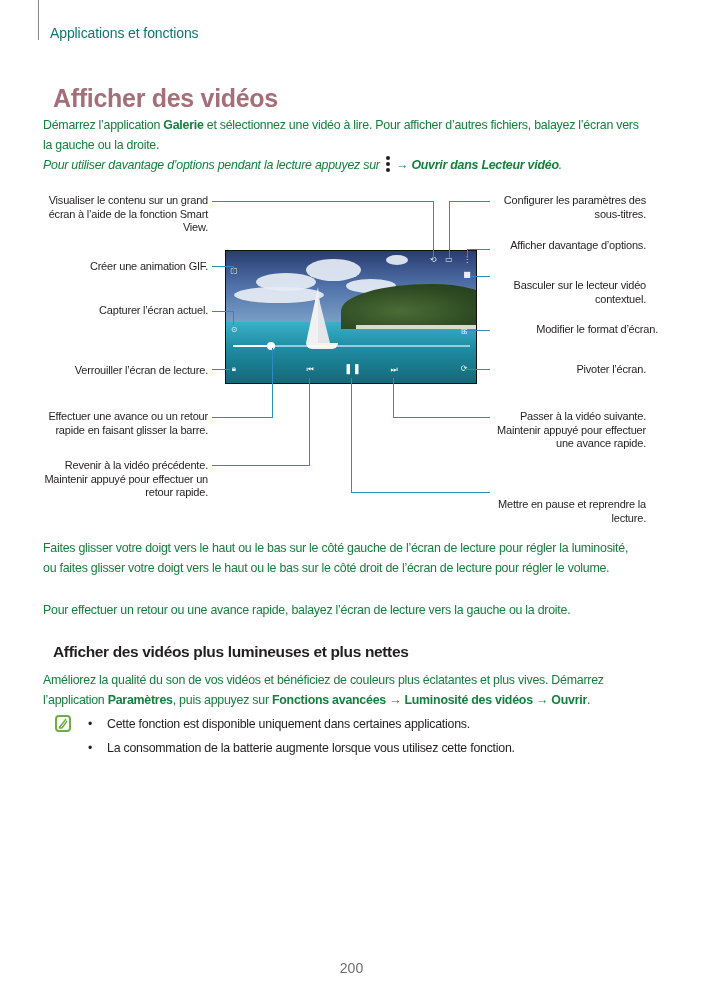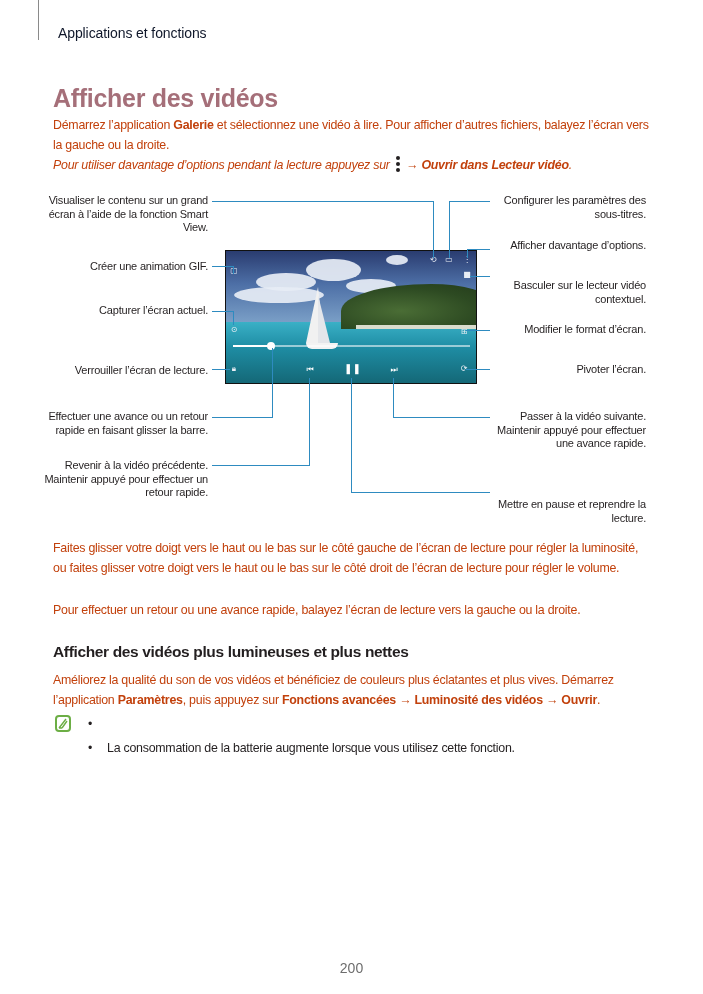--- a/index.html
+++ b/index.html
@@ -1,23 +1,23 @@
 <!DOCTYPE html>
 <html><head>
   <meta charset="utf-8">
   <style>
     * { box-sizing: border-box; margin: 0; padding: 0; }
     html, body { width: 703px; height: 994px; background: #ffffff; overflow: hidden; }
     body { position: relative; font-family: "Liberation Sans", sans-serif; color: #231f20; }
 
     .header-rule { position: absolute; left: 38px; top: 0; width: 1px; height: 40px; background: #8a8a8a; }
-    .header-title { position: absolute; left: 58px; top: 25px; font-size: 14px; color: #0f172a; letter-spacing: -0.1px; }
+    .header-title { position: absolute; left: 50px; top: 25px; font-size: 14px; color: #0f766e; letter-spacing: -0.1px; }
 
     .h1 { position: absolute; left: 53px; top: 84px; font-size: 25px; font-weight: bold; color: #a56f79; letter-spacing: -0.3px; }
-    .para { position: absolute; left: 53px; font-size: 12.4px; line-height: 20px; color: #c2410c; letter-spacing: -0.25px; width: 600px; }
+    .para { position: absolute; left: 43px; font-size: 12.4px; line-height: 20px; color: #15803d; letter-spacing: -0.25px; width: 600px; }
     .para b { font-weight: bold; }
     .p1 { top: 115px; }
     .p2 { top: 155px; font-style: italic; }
     .menu-dots { display: inline-block; width: 6px; height: 16px; position: relative; vertical-align: -3px; margin: 0 2px; }
     .menu-dots i { position: absolute; left: 1px; width: 4px; height: 4px; border-radius: 50%; background: #231f20; }
     .menu-dots i:nth-child(1) { top: 0; }
     .menu-dots i:nth-child(2) { top: 6px; }
     .menu-dots i:nth-child(3) { top: 12px; }
 
     
@@ -78,21 +78,21 @@
   <div class="callout left" style="left:38px; top:194px;">Visualiser le contenu sur un grand écran à l’aide de la fonction Smart View.</div>
   <div class="callout left" style="left:38px; top:260px;">Créer une animation GIF.</div>
   <div class="callout left" style="left:38px; top:304px;">Capturer l’écran actuel.</div>
   <div class="callout left" style="left:38px; top:364px;">Verrouiller l’écran de lecture.</div>
   <div class="callout left" style="left:38px; top:410px;">Effectuer une avance ou un retour rapide en faisant glisser la barre.</div>
   <div class="callout left" style="left:38px; top:459px;">Revenir à la vidéo précédente. Maintenir appuyé pour effectuer un retour rapide.</div>
 
   <div class="callout right" style="top:194px;">Configurer les paramètres des sous-titres.</div>
   <div class="callout right" style="top:239px;">Afficher davantage d’options.</div>
   <div class="callout right" style="top:279px;">Basculer sur le lecteur vidéo contextuel.</div>
-  <div class="callout right" style="top:323px;">Modifier le format d’écran.</div>
+  <div class="callout right" style="top:323px;margin-left:12px;">Modifier le format d’écran.</div>
   <div class="callout right" style="top:363px;">Pivoter l’écran.</div>
   <div class="callout right" style="top:410px;">Passer à la vidéo suivante. Maintenir appuyé pour effectuer une avance rapide.</div>
   <div class="callout right" style="top:498px;">Mettre en pause et reprendre la lecture.</div>
 
   <div class="video">
     <div class="sky"></div>
     <div class="cloud" style="left:30px; top:22px; width:60px; height:18px;"></div>
     <div class="cloud" style="left:80px; top:8px; width:55px; height:22px;"></div>
     <div class="cloud" style="left:8px; top:36px; width:90px; height:16px;"></div>
     <div class="cloud" style="left:120px; top:28px; width:50px; height:14px;"></div>
@@ -168,20 +168,21 @@
 <div class="para p5"><span>Améliorez la qualité du son de vos vidéos et bénéficiez de couleurs plus éclatantes et plus vives. Démarrez l’application </span><b>Paramètres</b><span>, puis appuyez sur </span><b>Fonctions avancées</b><span> → </span><b>Luminosité des vidéos</b><span> → </span><b>Ouvrir</b><span>.</span></div>
 
 <div class="note-icon">
   <svg width="12" height="13" viewBox="0 0 12 13">
     <path d="M2 11 L9 2 M5 11 L10 4 M2 11 L5 11" stroke="#6cae45" stroke-width="1.4" fill="none"></path>
   </svg>
 </div>
 <div class="bullets">
   <div class="bullet">
       <span class="dot">•</span>
+      <span>Cette fonction est disponible uniquement dans certaines applications.</span>
     </div>
   <div class="bullet">
       <span class="dot">•</span>
       <span>La consommation de la batterie augmente lorsque vous utilisez cette fonction.</span>
     </div>
 </div>
 
 <div class="page-number">200</div>
 
 </body></html>

